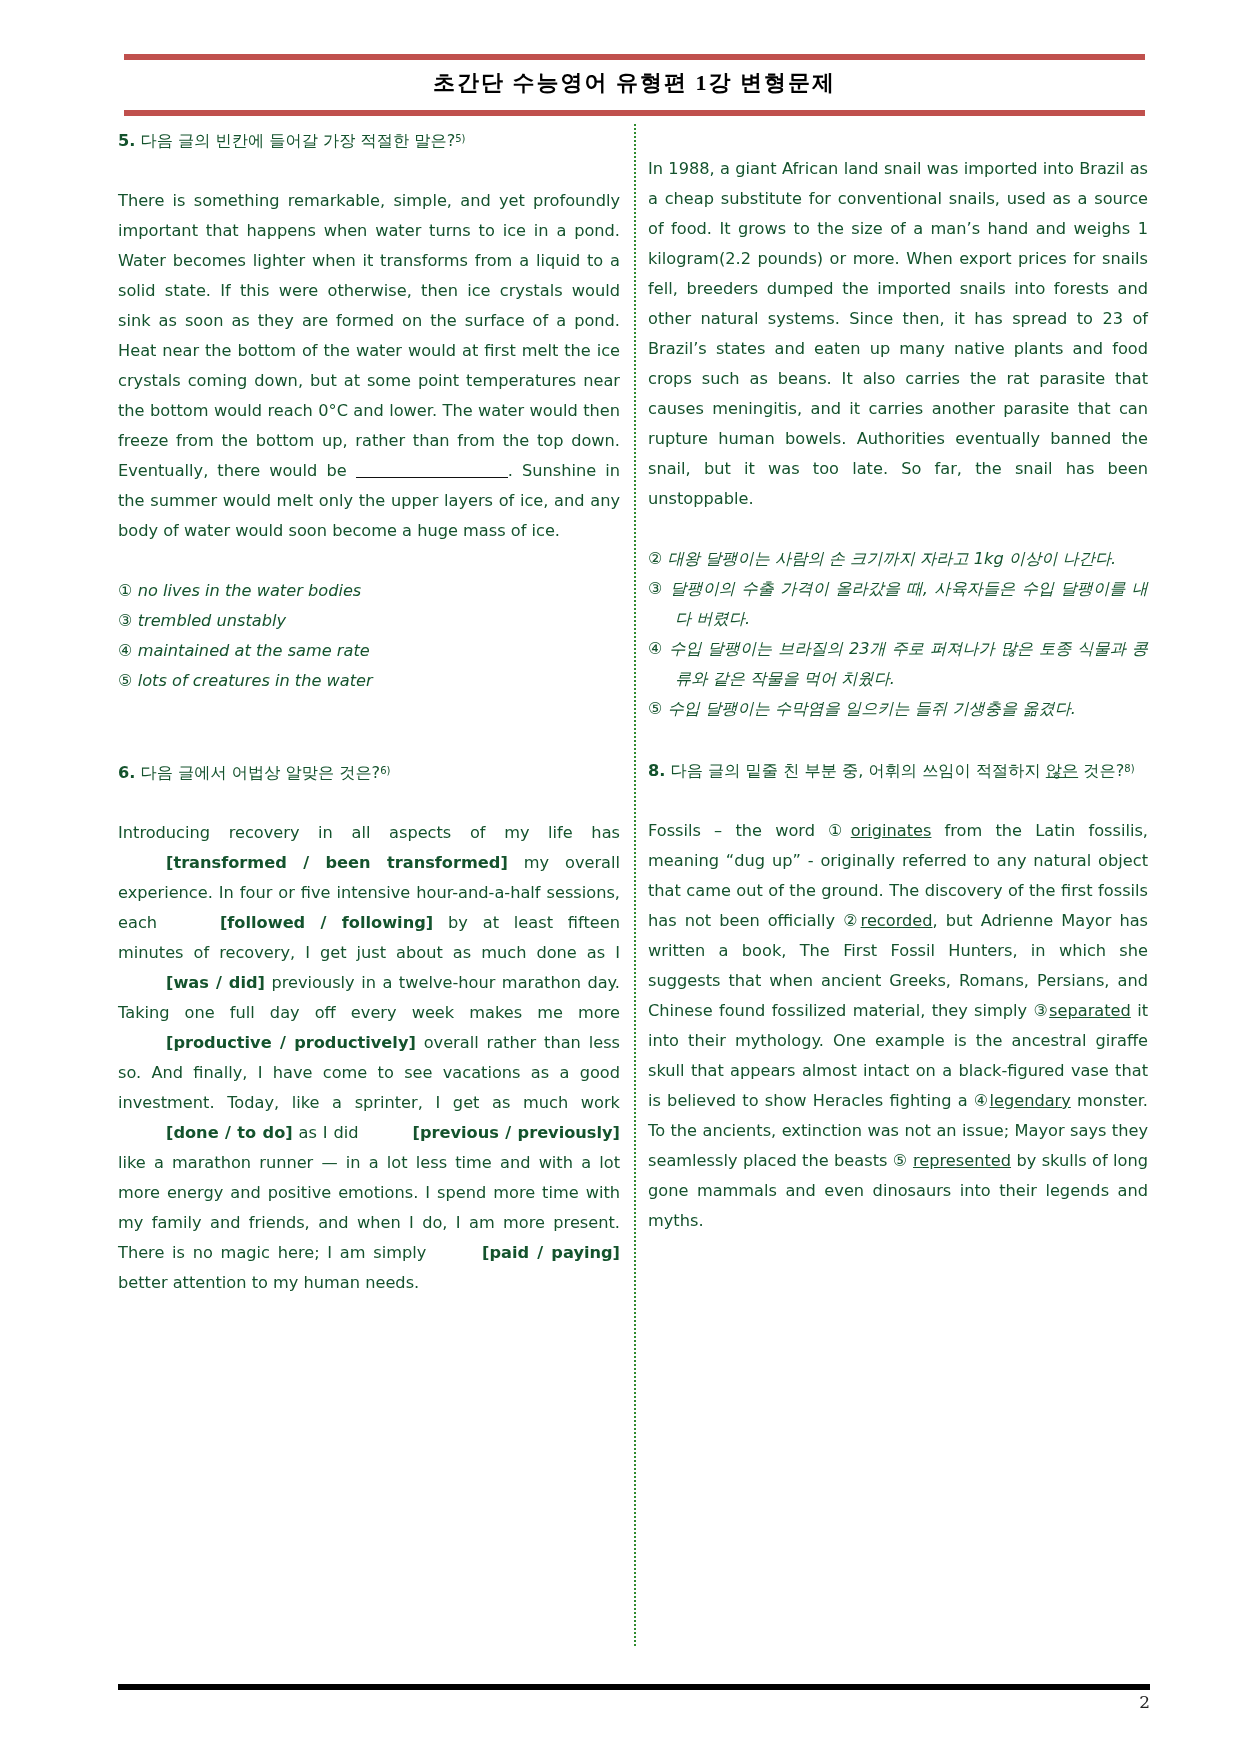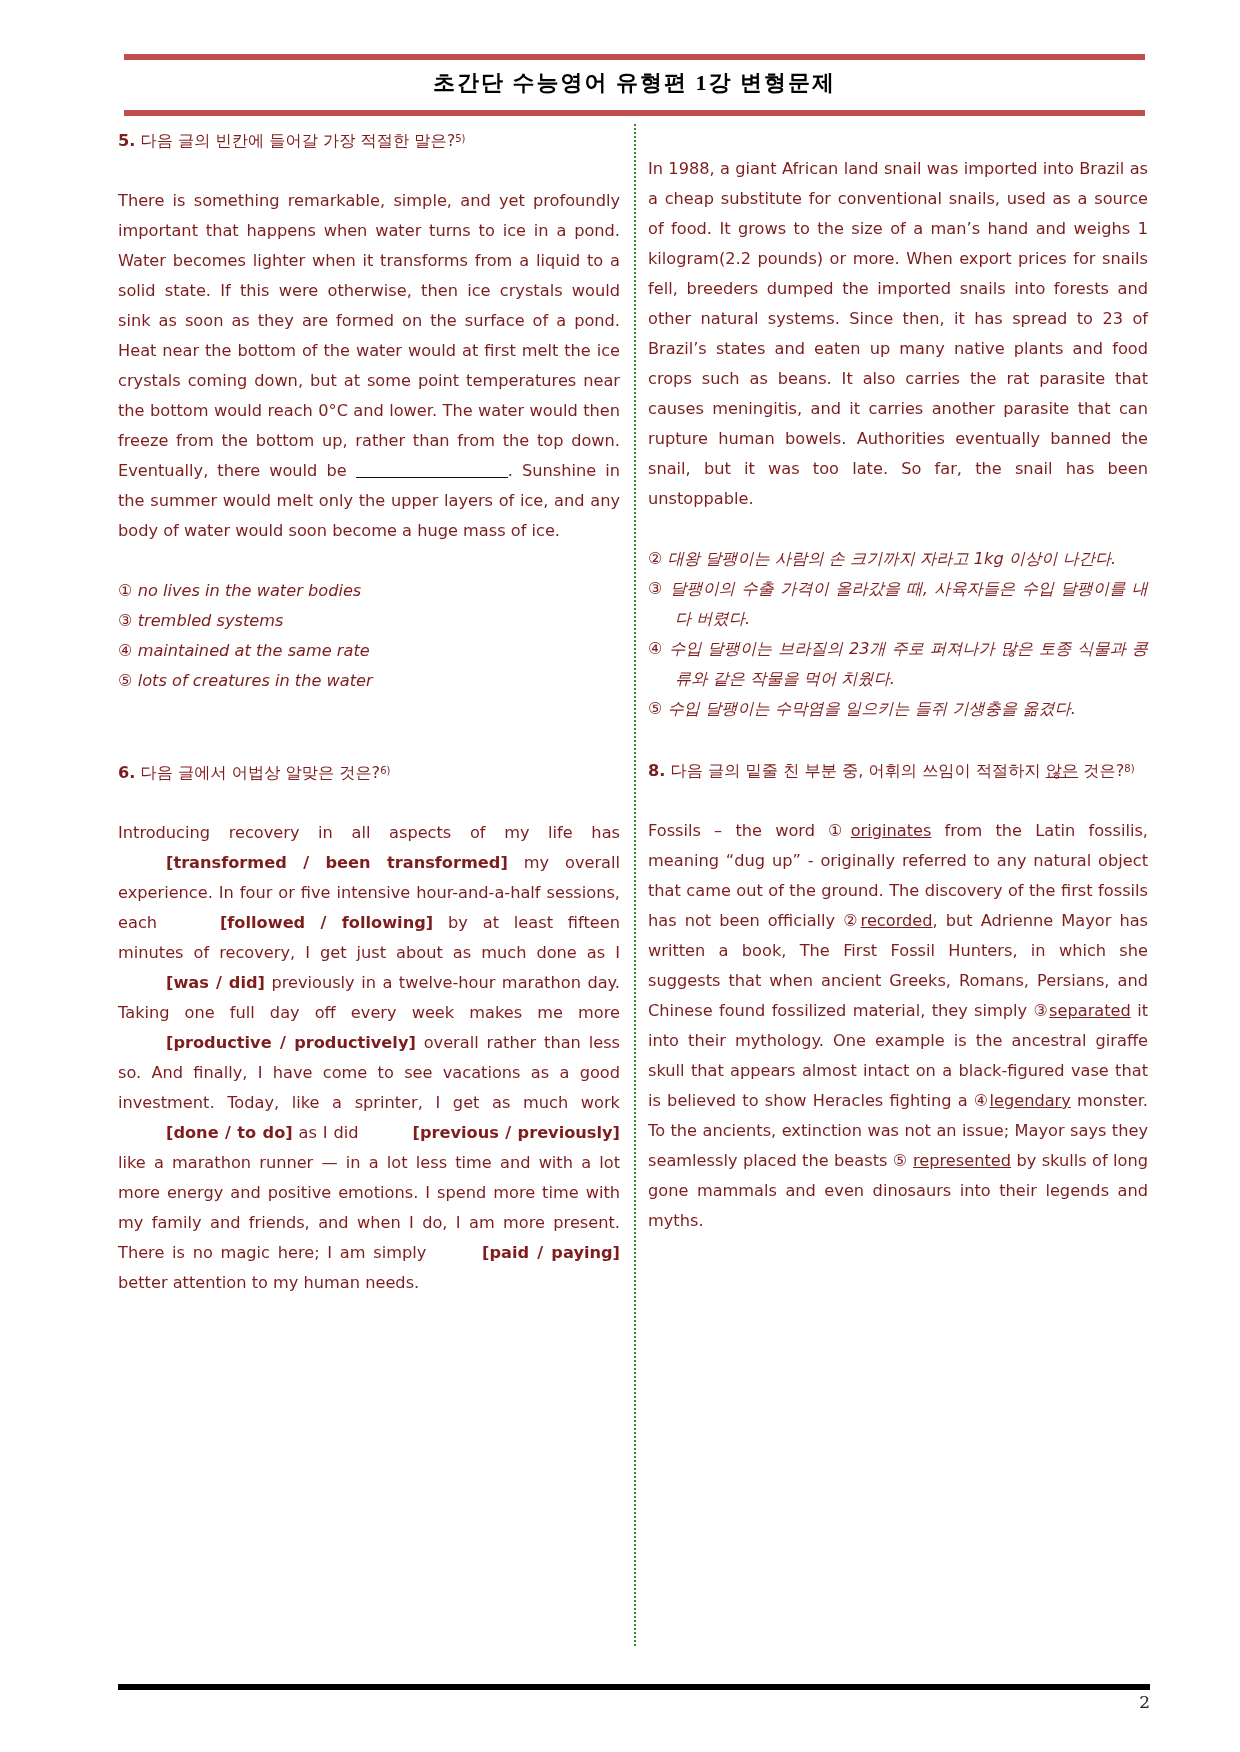--- a/index.html
+++ b/index.html
@@ -15,21 +15,21 @@
       position: absolute; top: 68px; left: 124px; width: 1021px; text-align: center;
       font-size: 22px; font-weight: bold; letter-spacing: 2px; color: #000;
       font-family: Liberation Serif, serif;
     }
     .divider {
       position: absolute; left: 634px; top: 124px; height: 1522px; width: 0;
       border-left: 2px dotted #2e8b2e;
     }
     .col {
       position: absolute; top: 124px; font-size: 16.2px; line-height: 30px;
-      font-family: "DejaVu Sans", sans-serif; color: #7f1d1d;
+      font-family: "DejaVu Sans", sans-serif; color: #14532d;
     }
     #col-left { left: 118px; width: 502px; }
     #col-right { left: 648px; width: 500px; }
     .q-head { margin: 0; }
     .q-head .num { font-weight: bold; }
     .q-head sup { font-size: 10px; vertical-align: 4px; }
     .passage { text-align: justify; margin: 0; }
     .gap { height: 30px; }
     .gap2 { height: 60px; }
     .opts { margin: 0; padding: 0; list-style: none; font-style: italic; }
@@ -51,21 +51,21 @@
 <div class="divider"></div>
 
 <div id="col-left" class="col">
   <section>
     <p class="q-head"><span class="num">5.</span><span> 다음 글의 빈칸에 들어갈 가장 적절한 말은?</span><sup>5)</sup></p>
     <div class="gap"></div>
     <p class="passage"><span>There is something remarkable, simple, and yet profoundly important that happens when water turns to ice in a pond. Water becomes lighter when it transforms from a liquid to a solid state. If this were otherwise, then ice crystals would sink as soon as they are formed on the surface of a pond. Heat near the bottom of the water would at first melt the ice crystals coming down, but at some point temperatures near the bottom would reach 0°C and lower. The water would then freeze from the bottom up, rather than from the top down. Eventually, there would be </span><span class="blank"></span><span>. Sunshine in the summer would melt only the upper layers of ice, and any body of water would soon become a huge mass of ice.</span></p>
     <div class="gap"></div>
     <ul class="opts">
       <li>① no lives in the water bodies</li>
-      <li>③ trembled systems</li>
+      <li>③ trembled unstably</li>
       <li>④ maintained at the same rate</li>
       <li>⑤ lots of creatures in the water</li>
     </ul>
   </section>
   <div class="gap2"></div>
   <section>
     <p class="q-head"><span class="num">6.</span><span> 다음 글에서 어법상 알맞은 것은?</span><sup>6)</sup></p>
     <div class="gap"></div>
     <p class="passage" id="q6-passage"><span>Introducing recovery in all aspects of my life has </span><span class="b">[transformed / been transformed]</span><span> my overall experience. In four or five intensive hour-and-a-half sessions, each </span><span class="b">[followed / following]</span><span> by at least fifteen minutes of recovery, I get just about as much done as I </span><span class="b">[was / did]</span><span> previously in a twelve-hour marathon day. Taking one full day off every week makes me more </span><span class="b">[productive / productively]</span><span> overall rather than less so. And finally, I have come to see vacations as a good investment. Today, like a sprinter, I get as much work </span><span class="b">[done / to do]</span><span> as I did </span><span class="b">[previous / previously]</span><span> like a marathon runner — in a lot less time and with a lot more energy and positive emotions. I spend more time with my family and friends, and when I do, I am more present. There is no magic here; I am simply </span><span class="b">[paid / paying]</span><span> better attention to my human needs.</span></p>
   </section>

